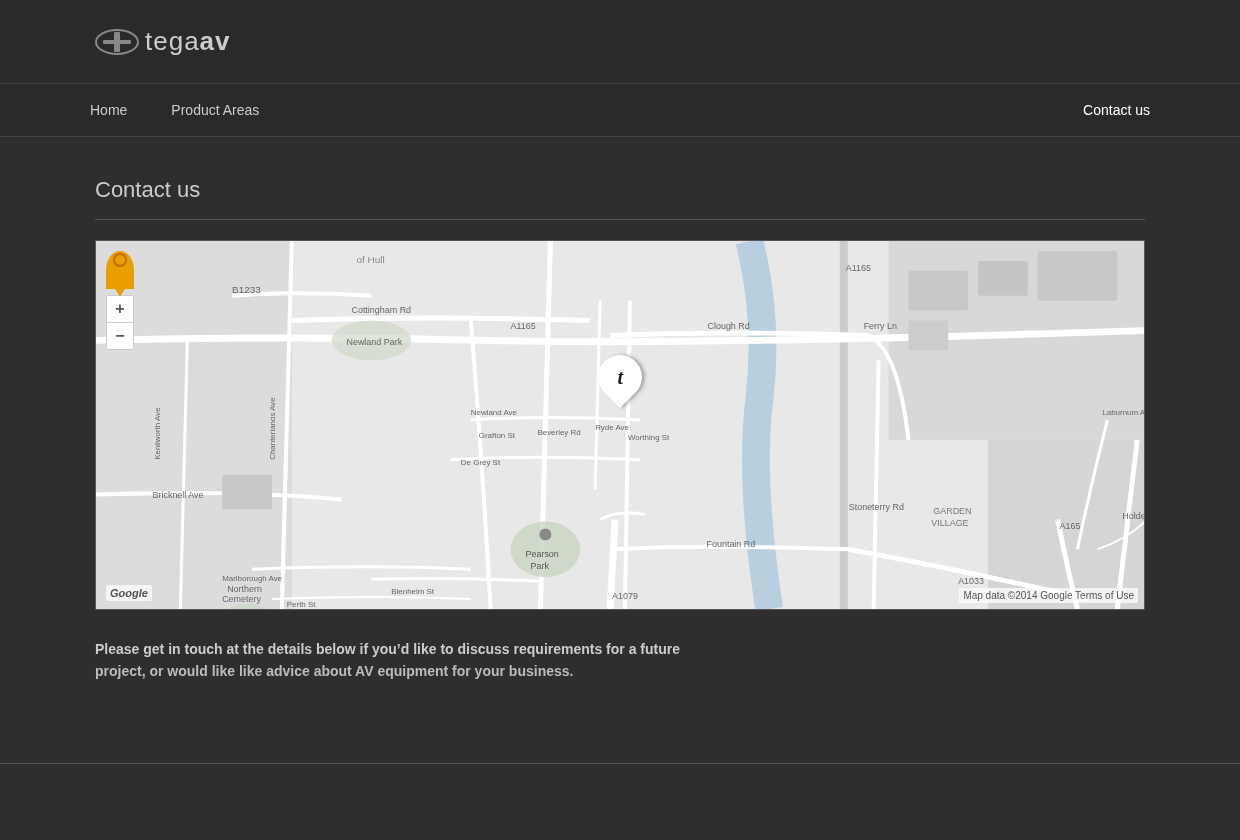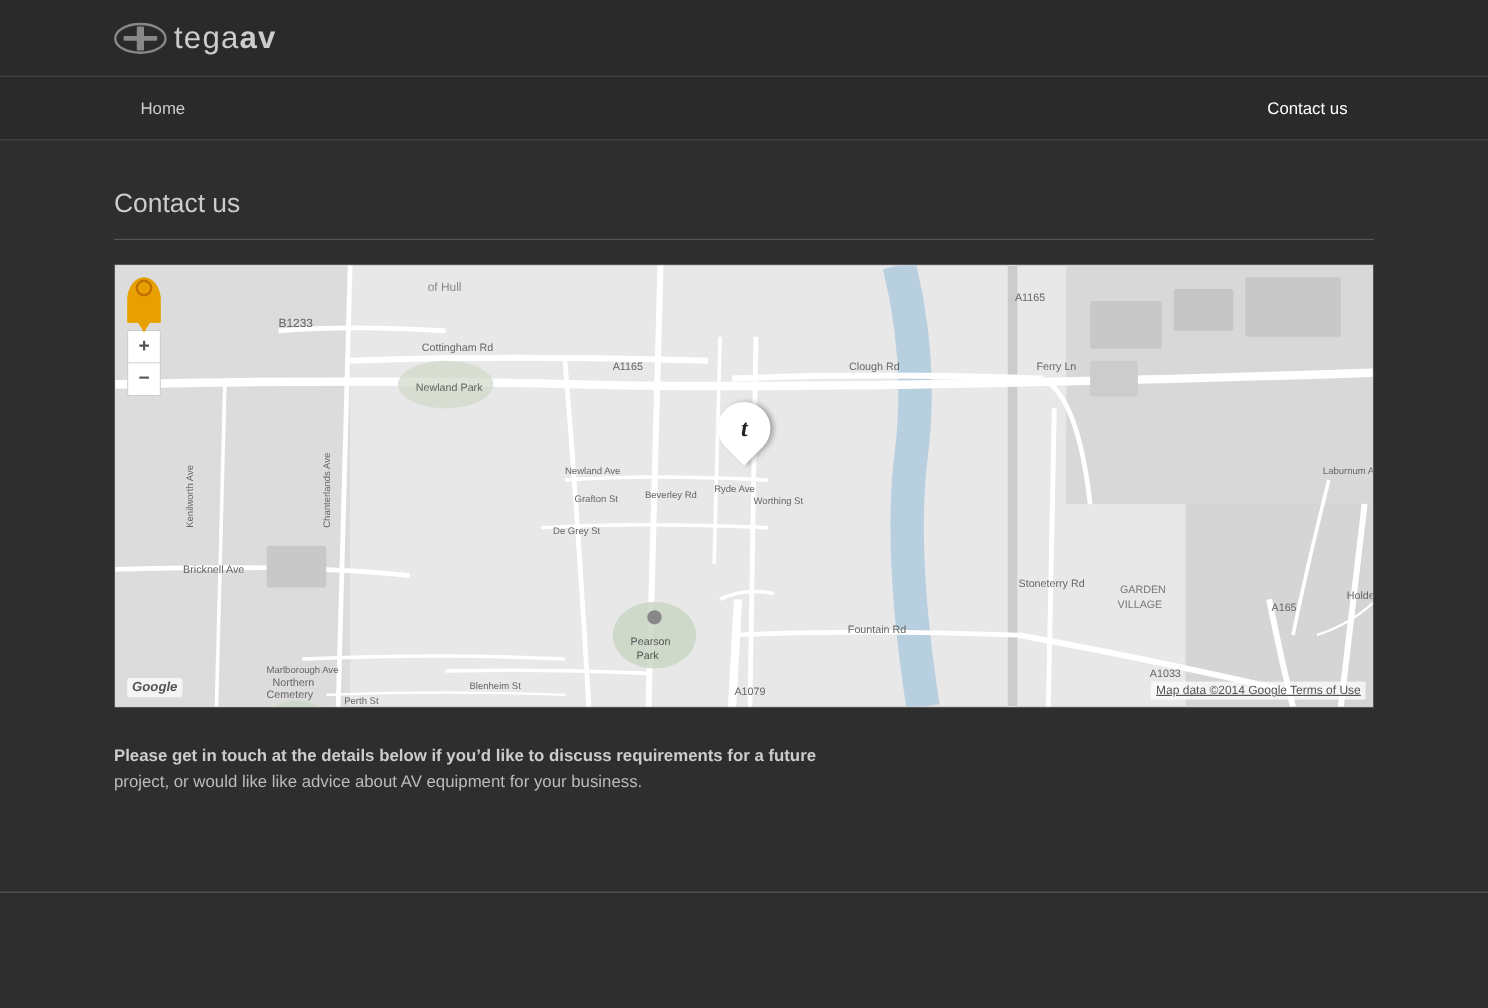--- a/index.html
+++ b/index.html
@@ -7,21 +7,21 @@
       background-color: #2e2e2e;
       font-family: Arial, Helvetica, sans-serif;
       color: #ccc;
       width: 1240px;
       min-height: 840px;
     }
 
     
     .header {
       background-color: #2a2a2a;
-      padding: 16px 95px;
+      padding: 26px 95px;
       display: flex;
     }
     .logo-container {
       display: flex;
       align-items: center;
       gap: 0px;
     }
     .logo-text {
       color: #ccc;
       font-size: 26px;
@@ -30,21 +30,21 @@
     }
     .logo-text span.av {
       font-weight: bold;
     }
 
     
     .nav {
       background-color: #2a2a2a;
       border-top: 1px solid #444;
       border-bottom: 1px solid #444;
-      padding: 0 95px;
+      padding: 0 68px;
       display: flex;
       align-items: stretch;
     }
     .nav-item {
       color: #ccc;
       text-decoration: none;
       padding: 18px 22px;
       font-size: 14px;
       cursor: pointer;
       display: flex;
@@ -175,21 +175,20 @@
       text-align: right;
     }
     .map-attribution {
       position: absolute;
       bottom: 6px;
       right: 6px;
       font-size: 10px;
       color: #555;
       background: rgba(255,255,255,0.7);
       padding: 2px 4px;
-      text-decoration: underline;
     }
 
     
     .map-pin {
       position: absolute;
       top: 43%;
       left: 50%;
       transform: translate(-50%, -100%);
       z-index: 5;
     }
@@ -212,20 +211,21 @@
       font-family: Georgia, serif;
       font-style: italic;
     }
 
     
     .description {
       color: #bbb;
       font-size: 14px;
       line-height: 1.6;
       max-width: 650px;
+      font-weight: bold;
     }
     .description strong {
       color: #ccc;
     }
 
     
     .footer-divider {
       border: none;
       border-top: 1px solid #555;
       margin-top: 40px;
@@ -248,20 +248,21 @@
       <rect x="8" y="13" width="28" height="4" rx="1" fill="#888"></rect>
     </svg>
     <span class="logo-text">
       <span>tega</span><span class="av">av</span>
     </span>
   </div>
 </div>
 
 <nav class="nav">
   <a class="nav-item">Home</a>
+  <a class="nav-item">Product Areas</a>
   <div class="nav-spacer"></div>
   <a class="nav-item active">Contact us</a>
 </nav>
 
 <div class="main">
 
   <h1 class="page-title">Contact us</h1>
   <hr class="title-divider">
 
   <div class="map-container">

